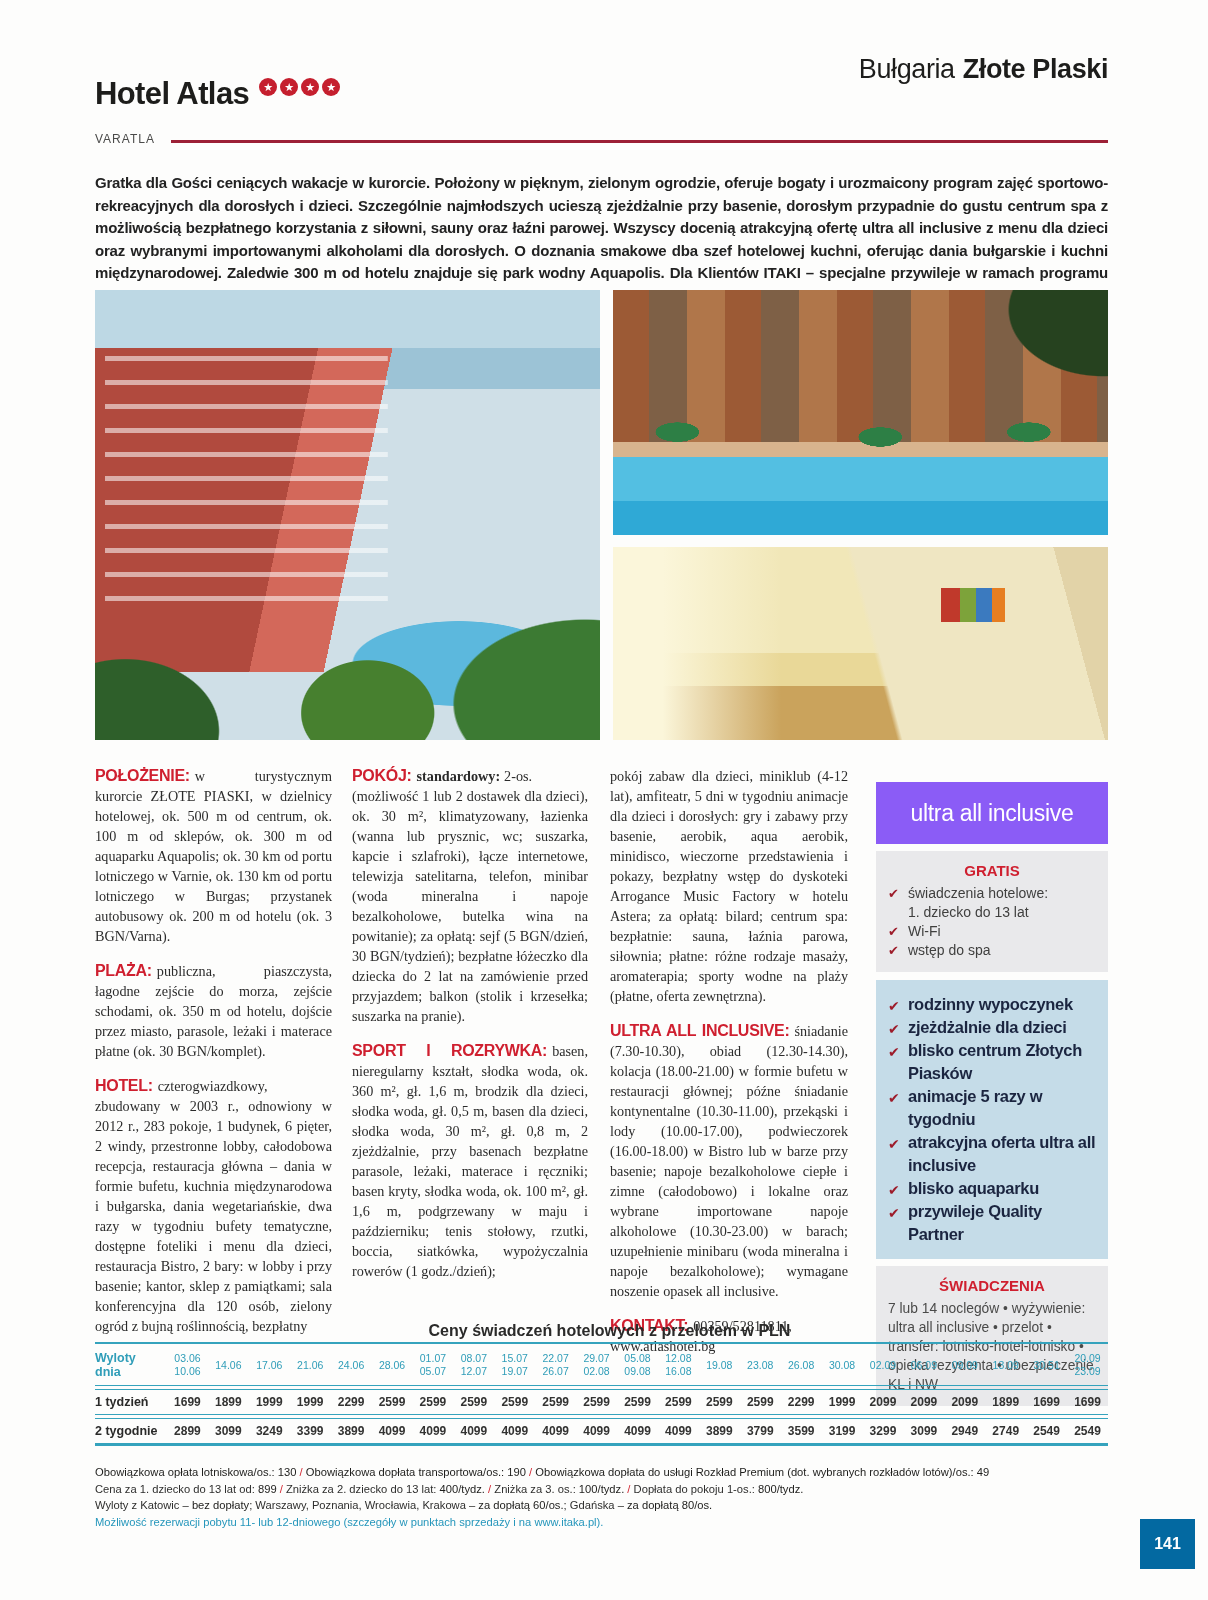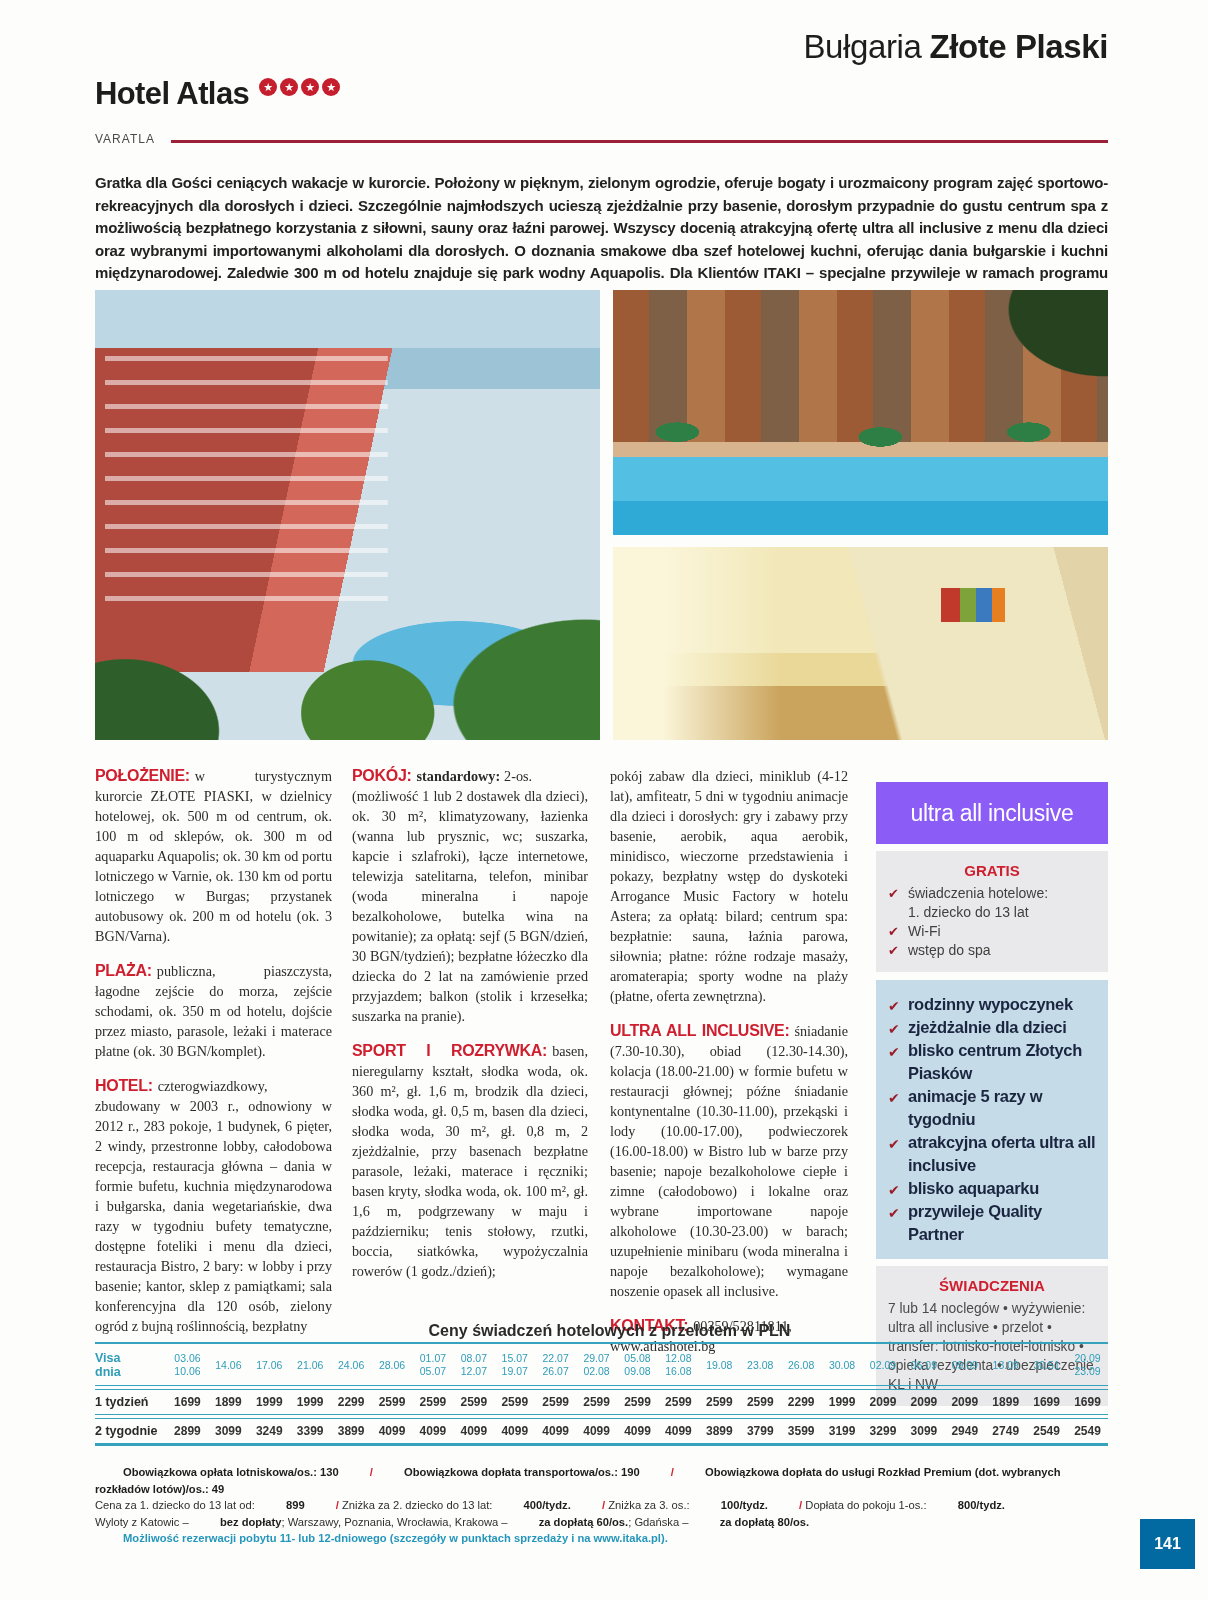--- a/index.html
+++ b/index.html
@@ -2,21 +2,21 @@
 <html lang="pl"><head>
 <meta charset="utf-8">
 <style>
   html,body{margin:0;padding:0;background:#e8e8e8;}
   .page{
     position:relative;width:1208px;height:1600px;margin:0 auto;
     background:#fdfdfc;overflow:hidden;
     font-family:"Liberation Sans",sans-serif;color:#1d1d1b;
   }
   
-  .region-line{position:absolute;top:28px;right:100px;font-size:33px;letter-spacing:-0.4px;}
+  .region-line{position:absolute;top:54px;right:100px;font-size:27px;letter-spacing:-0.4px;}
   .region-line .pfx{font-weight:normal;margin-right:8px;}
   .region-line .rname{font-weight:bold;}
   .hotel-line{position:absolute;left:95px;top:76px;display:flex;align-items:flex-start;}
   .hotel-line h1{margin:0;font-size:31px;font-weight:bold;letter-spacing:-0.6px;}
   .stars{display:inline-flex;gap:3px;margin-left:10px;margin-top:2px;}
   .star{width:18px;height:18px;border-radius:50%;background:#c51f2e;color:#fff;
     display:inline-flex;align-items:center;justify-content:center;
     font-size:11px;line-height:1;font-family:"DejaVu Sans",sans-serif;}
   .code-row{position:absolute;left:95px;top:132px;width:1013px;display:flex;align-items:center;}
   .code-row .code{font-size:12px;color:#4a4a49;letter-spacing:1px;text-align:right;}
@@ -95,21 +95,21 @@
   .tl-head{color:#2f9db8;white-space:pre-line;line-height:14px;}
   .tdate{display:flex;flex-direction:column;align-items:center;justify-content:center;
     color:#2f9db8;font-size:10.5px;line-height:13px;text-align:center;}
   .rule-double{height:3px;border-top:1.5px solid #35a3bd;border-bottom:1.5px solid #35a3bd;}
   .prow{padding:5px 0;}
   .tval{text-align:center;font-size:12px;font-weight:bold;color:#333332;}
   
   .footer{position:absolute;left:95px;top:1464px;width:1010px;font-size:11.2px;
     line-height:16.5px;color:#2e2e2d;}
   .fline{margin:0;}
-  .fb{font-weight:bold;color:#1d1d1b;margin-left:28px;}
+  .fb{font-weight:normal;color:#1d1d1b;}
   .fred{color:#d2232e;}
   .fteal,.fteal .fb{color:#2596bb;}
   
   .badge{position:absolute;left:1140px;top:1519px;width:55px;height:50px;
     background:#0369a1;color:#fff;display:flex;align-items:center;justify-content:center;
     font-size:16px;font-weight:bold;}
 </style>
 </head>
 <body>
 
@@ -182,21 +182,21 @@
     </div>
     <div class="sbox">
       <p class="sbox-title">ŚWIADCZENIA</p>
       <p class="sw-text">7 lub 14 noclegów • wyżywienie: ultra all inclusive • przelot • transfer: lotnisko-hotel-lotnisko • opieka rezydenta • ubezpieczenie KL i NW</p>
     </div>
   </div>
 
   <p class="ptitle">Ceny świadczeń hotelowych z przelotem w PLN</p>
   <div class="ptable">
       <div class="trow thead">
-        <div class="tlabel tl-head">Visa
+        <div class="tlabel tl-head">Wyloty
 dnia</div>
         <div class="tdate">
           <div class="dline">03.06</div>
           <div class="dline">10.06</div>
         </div>
         <div class="tdate">
           <div class="dline">14.06</div>
         </div>
         <div class="tdate">
           <div class="dline">17.06</div>

